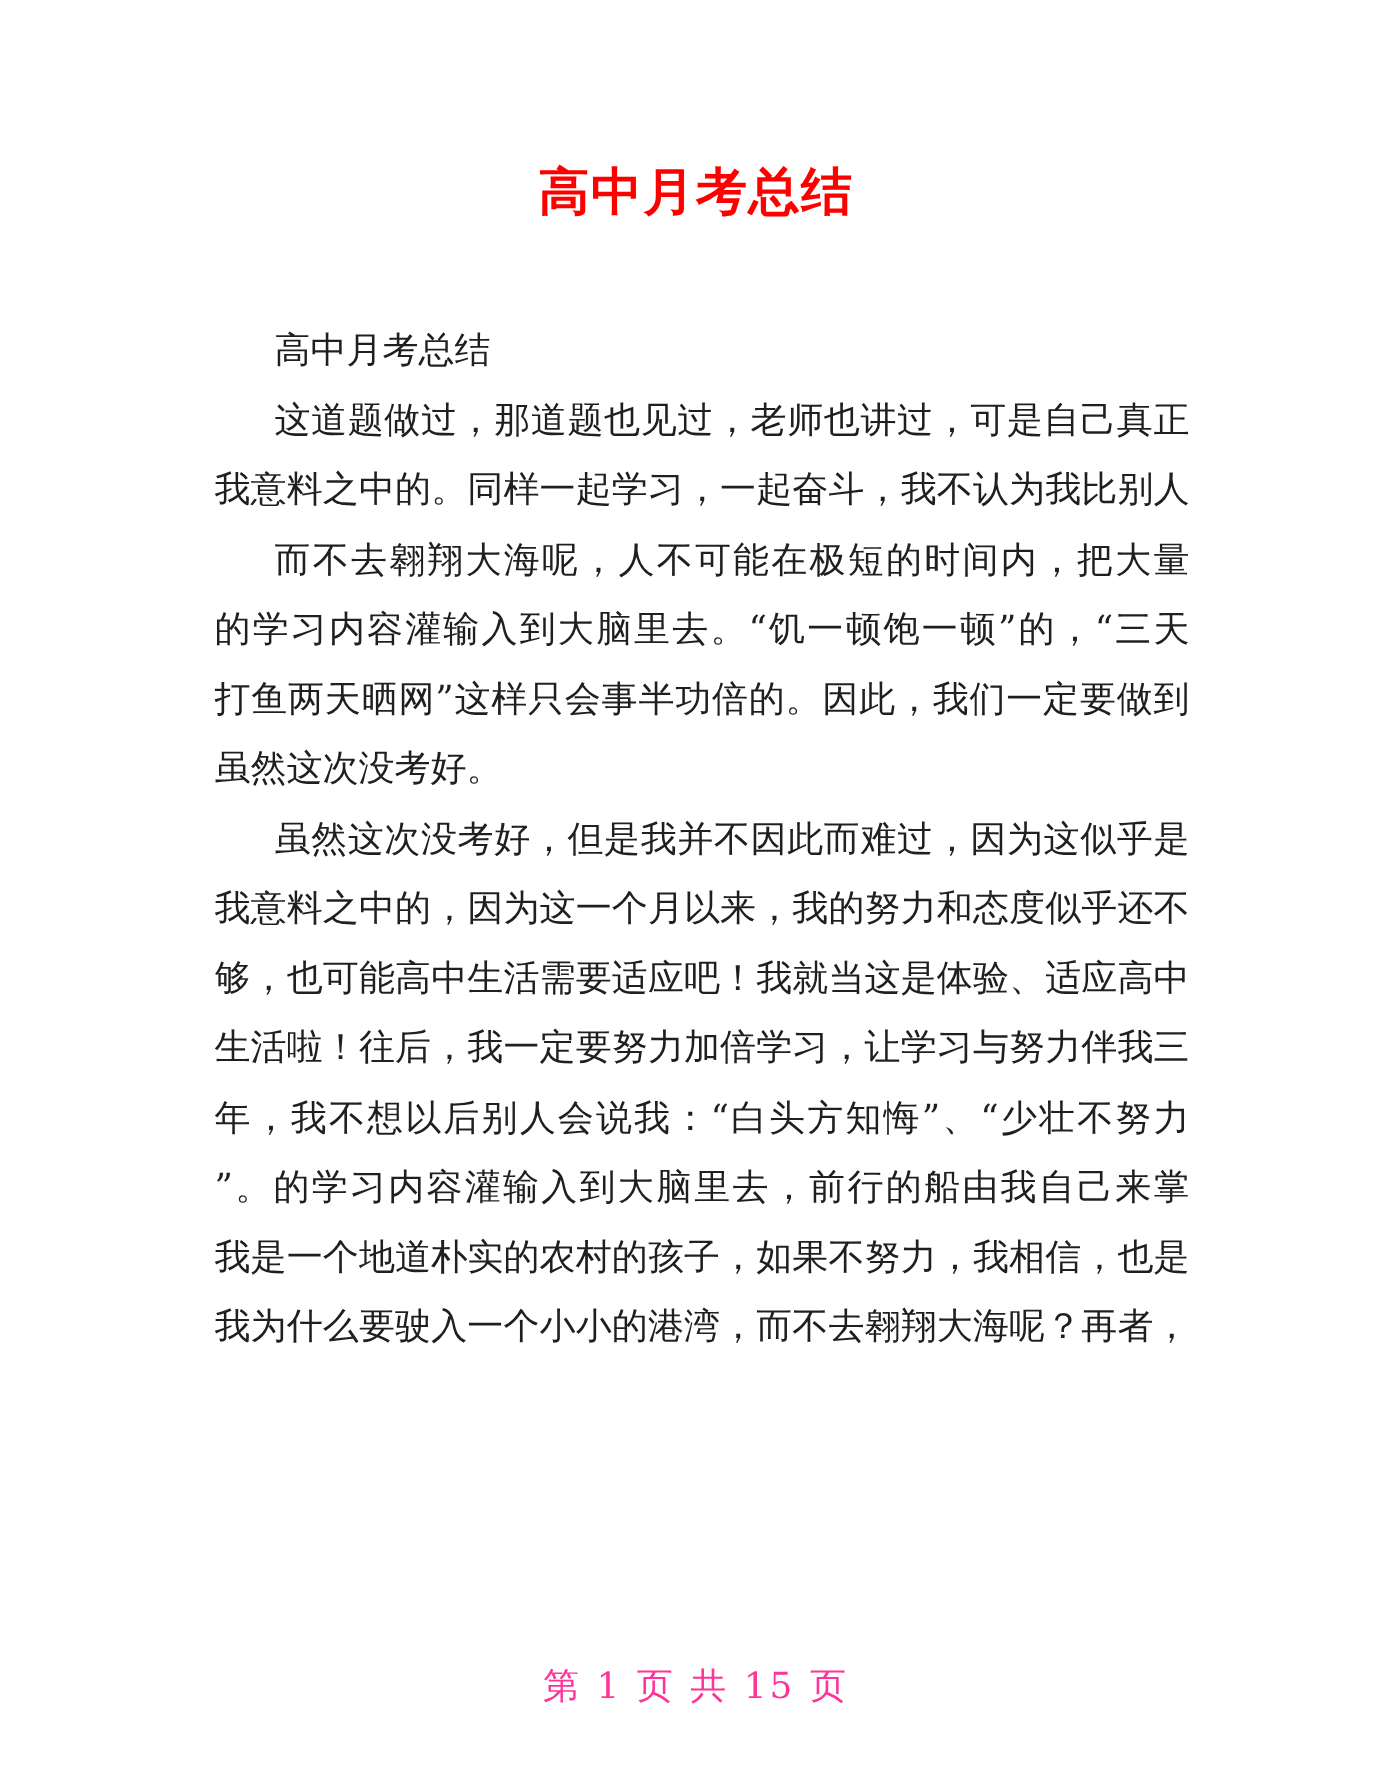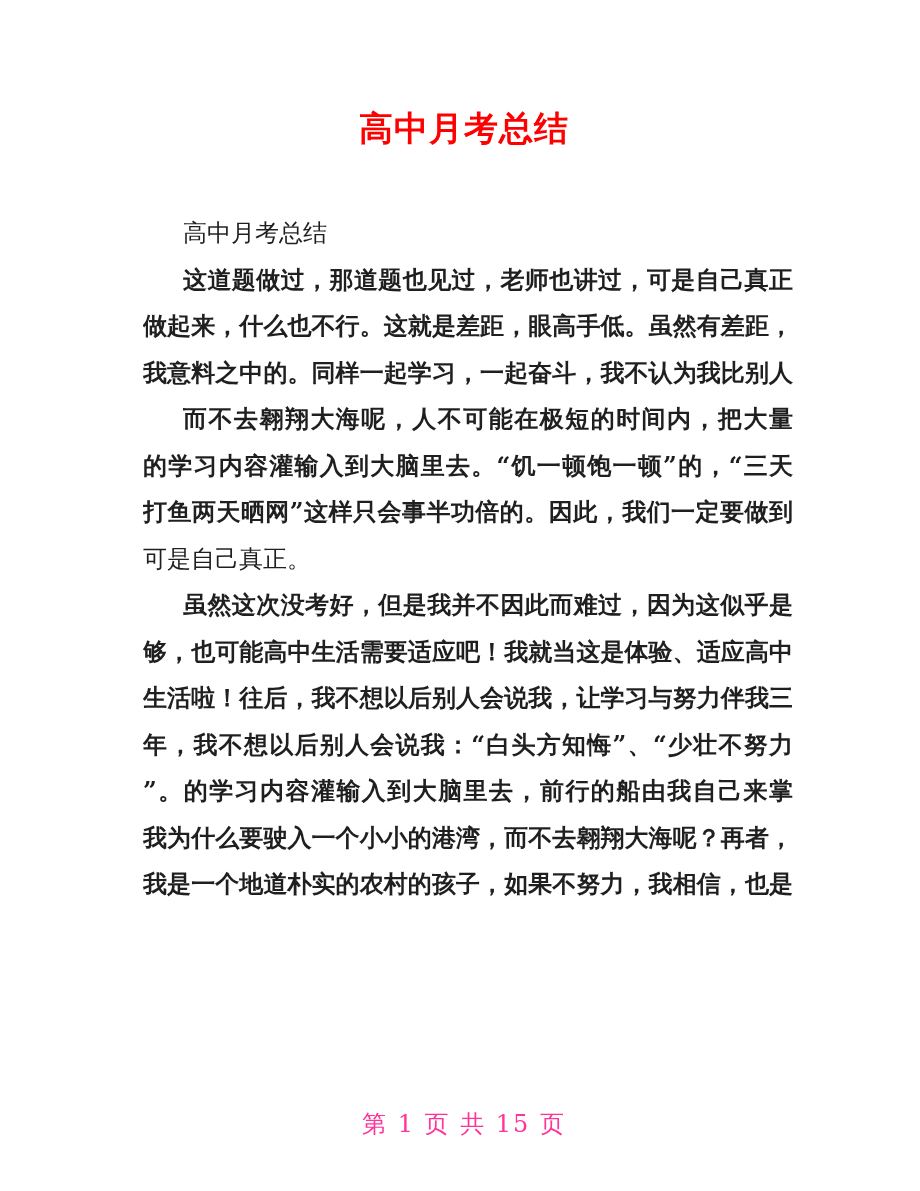--- a/index.html
+++ b/index.html
@@ -44,21 +44,20 @@
   .body-text .line {
     height: 46.5px;
     overflow: hidden;
   }
   .body-text .line.indent {
     text-indent: 40px;
   }
   .body-text .line.justify {
     text-align: justify;
     text-align-last: justify;
-    font-weight: bold;
   }
   .footer {
     position: absolute;
     top: 1112px;
     left: 0;
     width: 100%;
     text-align: center;
     font-family: "DejaVu Serif", serif;
     font-size: 24px;
     line-height: 24px;
@@ -68,29 +67,29 @@
 </style>
 </head>
 <body>
 
 <div class="page">
   <h1 class="doc-title" style="color: rgb(255, 0, 0);">高中月考总结</h1>
 
   <div class="body-text">
       <div class="line indent">高中月考总结</div>
       <div class="line indent justify">这道题做过，那道题也见过，老师也讲过，可是自己真正</div>
-      <div class="line justify">做起来，什么也不行。这就是差距，眼高手低。虽然有差距，</div>
       <div class="line justify">我意料之中的。同样一起学习，一起奋斗，我不认为我比别人</div>
       <div class="line indent justify">而不去翱翔大海呢，人不可能在极短的时间内，把大量</div>
       <div class="line justify">的学习内容灌输入到大脑里去。“饥一顿饱一顿”的，“三天</div>
       <div class="line justify">打鱼两天晒网”这样只会事半功倍的。因此，我们一定要做到</div>
-      <div class="line">可是自己真正。</div>
+      <div class="line">虽然这次没考好。</div>
       <div class="line indent justify">虽然这次没考好，但是我并不因此而难过，因为这似乎是</div>
+      <div class="line justify">我意料之中的，因为这一个月以来，我的努力和态度似乎还不</div>
       <div class="line justify">够，也可能高中生活需要适应吧！我就当这是体验、适应高中</div>
-      <div class="line justify">生活啦！往后，我不想以后别人会说我，让学习与努力伴我三</div>
+      <div class="line justify">生活啦！往后，我一定要努力加倍学习，让学习与努力伴我三</div>
       <div class="line justify">年，我不想以后别人会说我：“白头方知悔”、“少壮不努力</div>
       <div class="line justify">”。的学习内容灌输入到大脑里去，前行的船由我自己来掌舵，</div>
+      <div class="line justify">我是一个地道朴实的农村的孩子，如果不努力，我相信，也是</div>
       <div class="line justify">我为什么要驶入一个小小的港湾，而不去翱翔大海呢？再者，</div>
-      <div class="line justify">我是一个地道朴实的农村的孩子，如果不努力，我相信，也是</div>
     </div>
 
   <div class="footer" style="color: rgb(255, 51, 153);">第 1 页 共 15 页</div>
 </div>
 
 </body></html>

